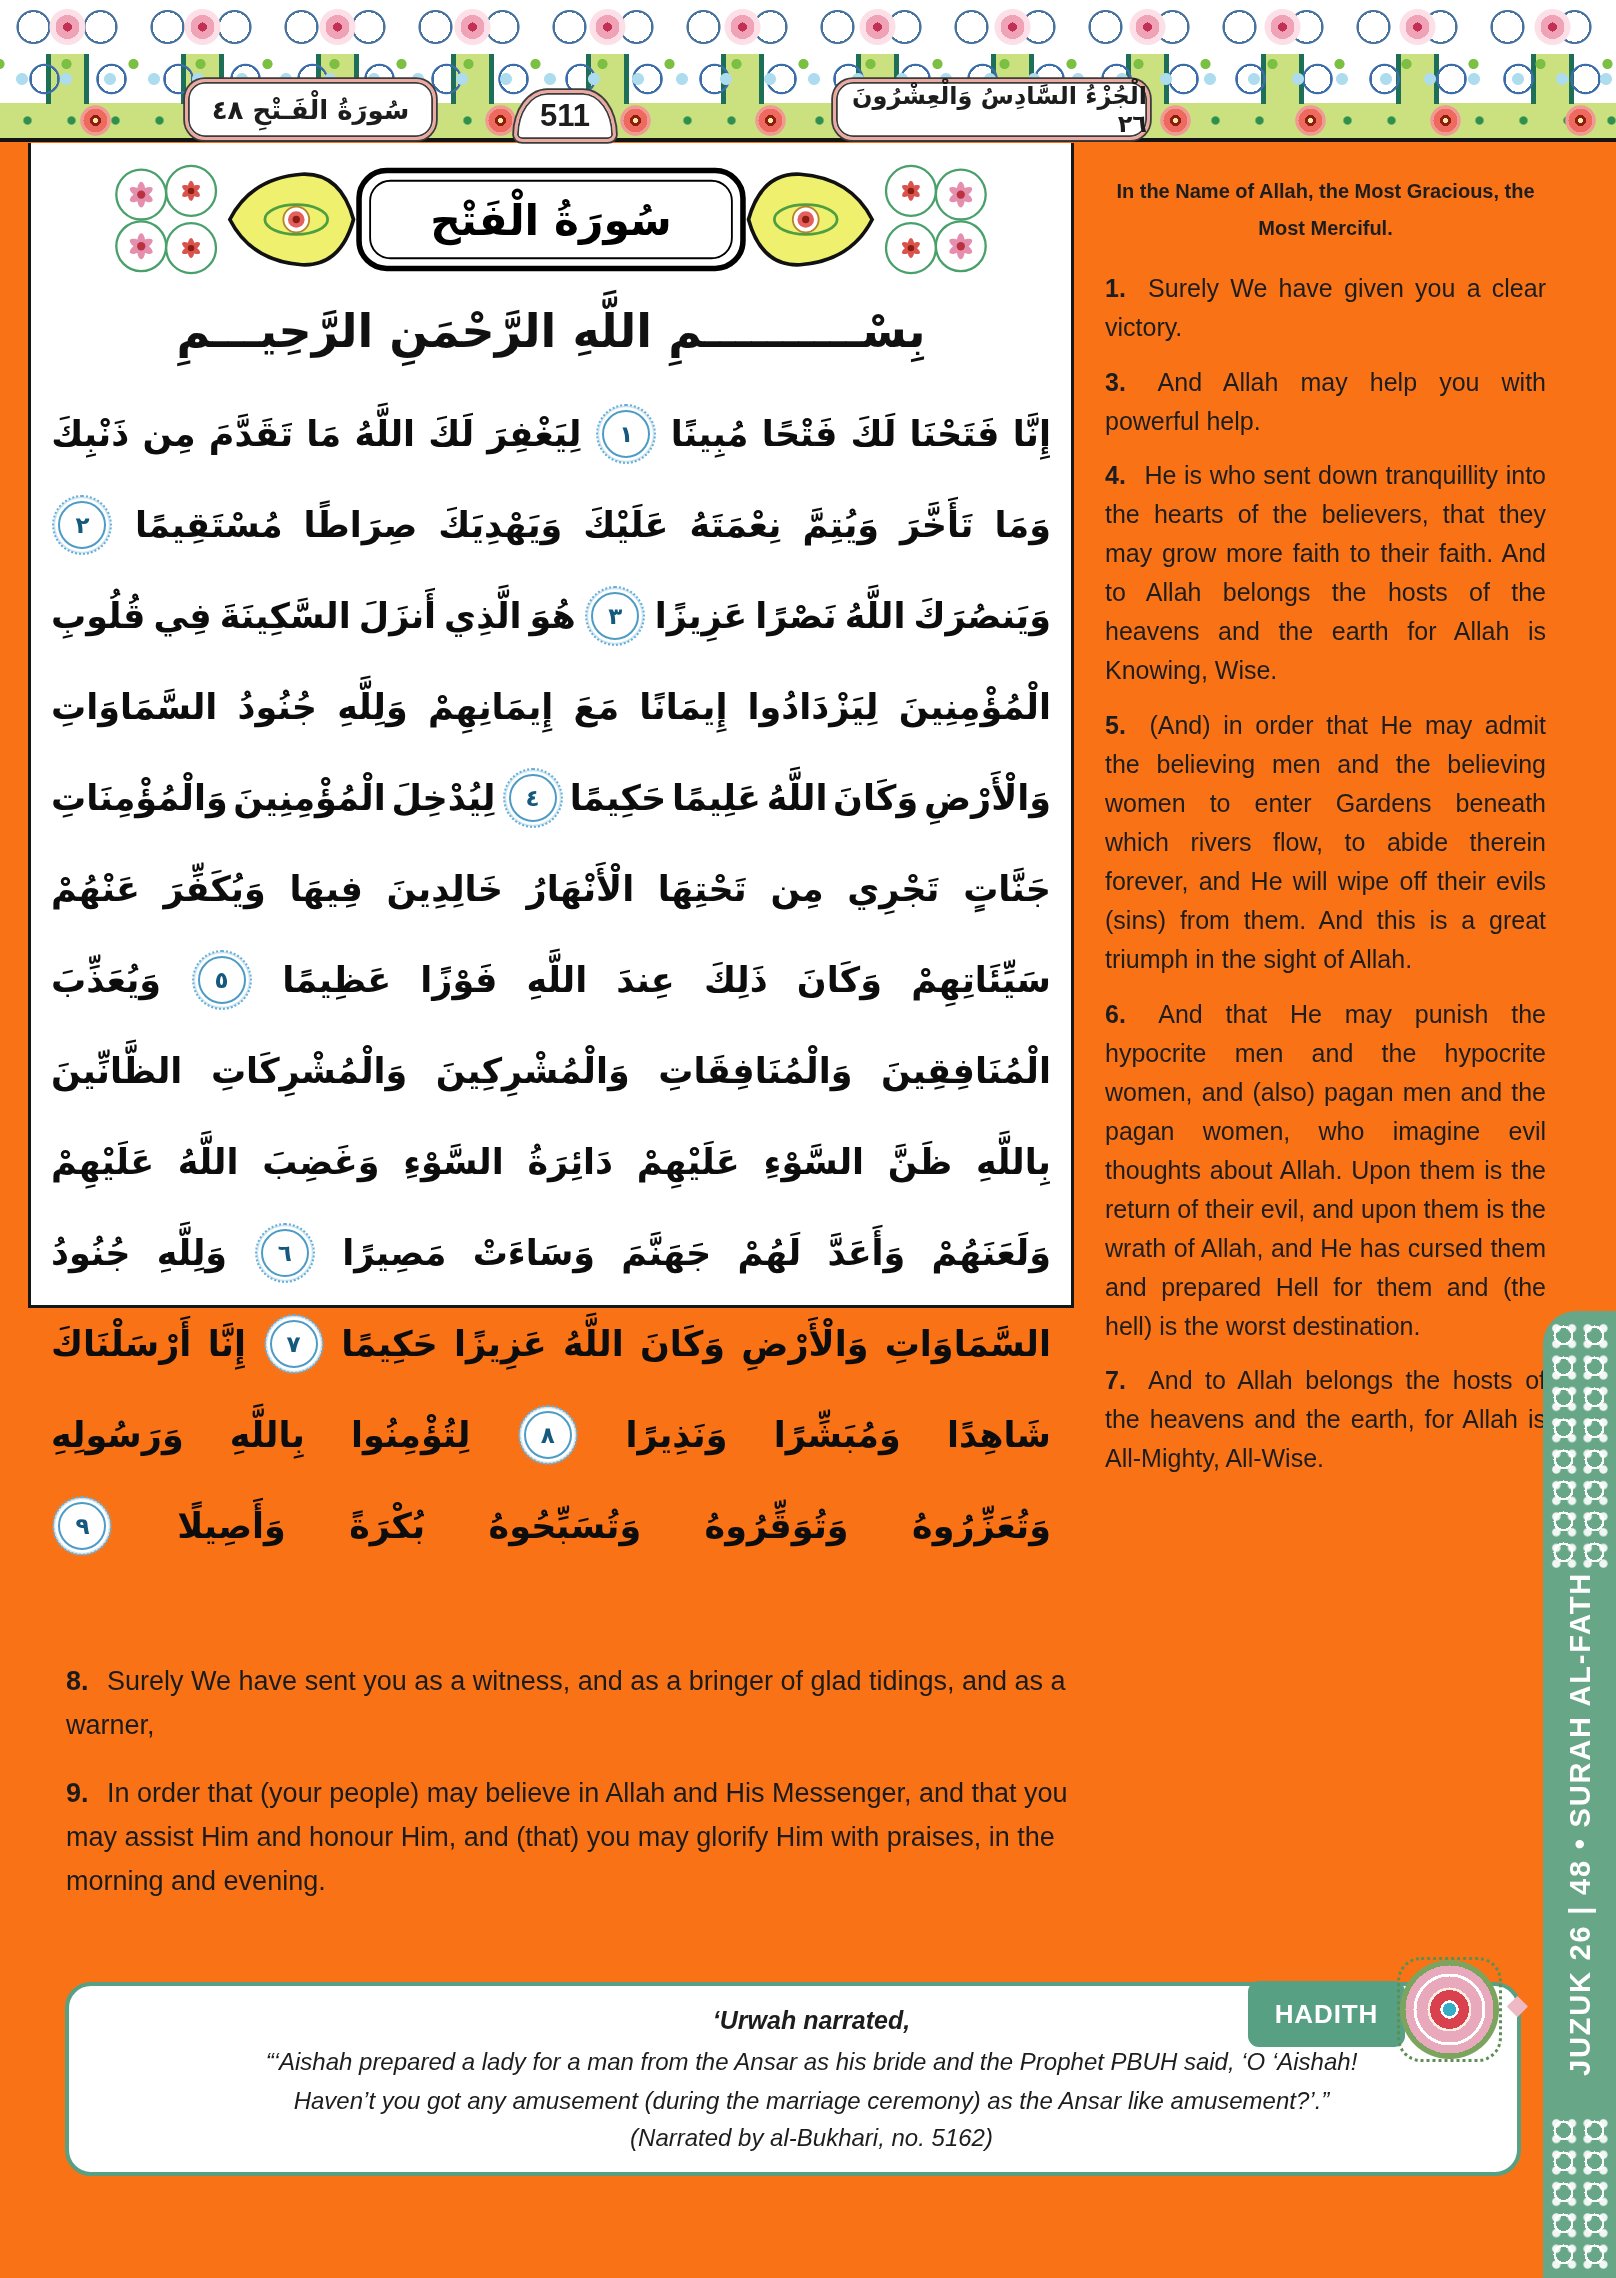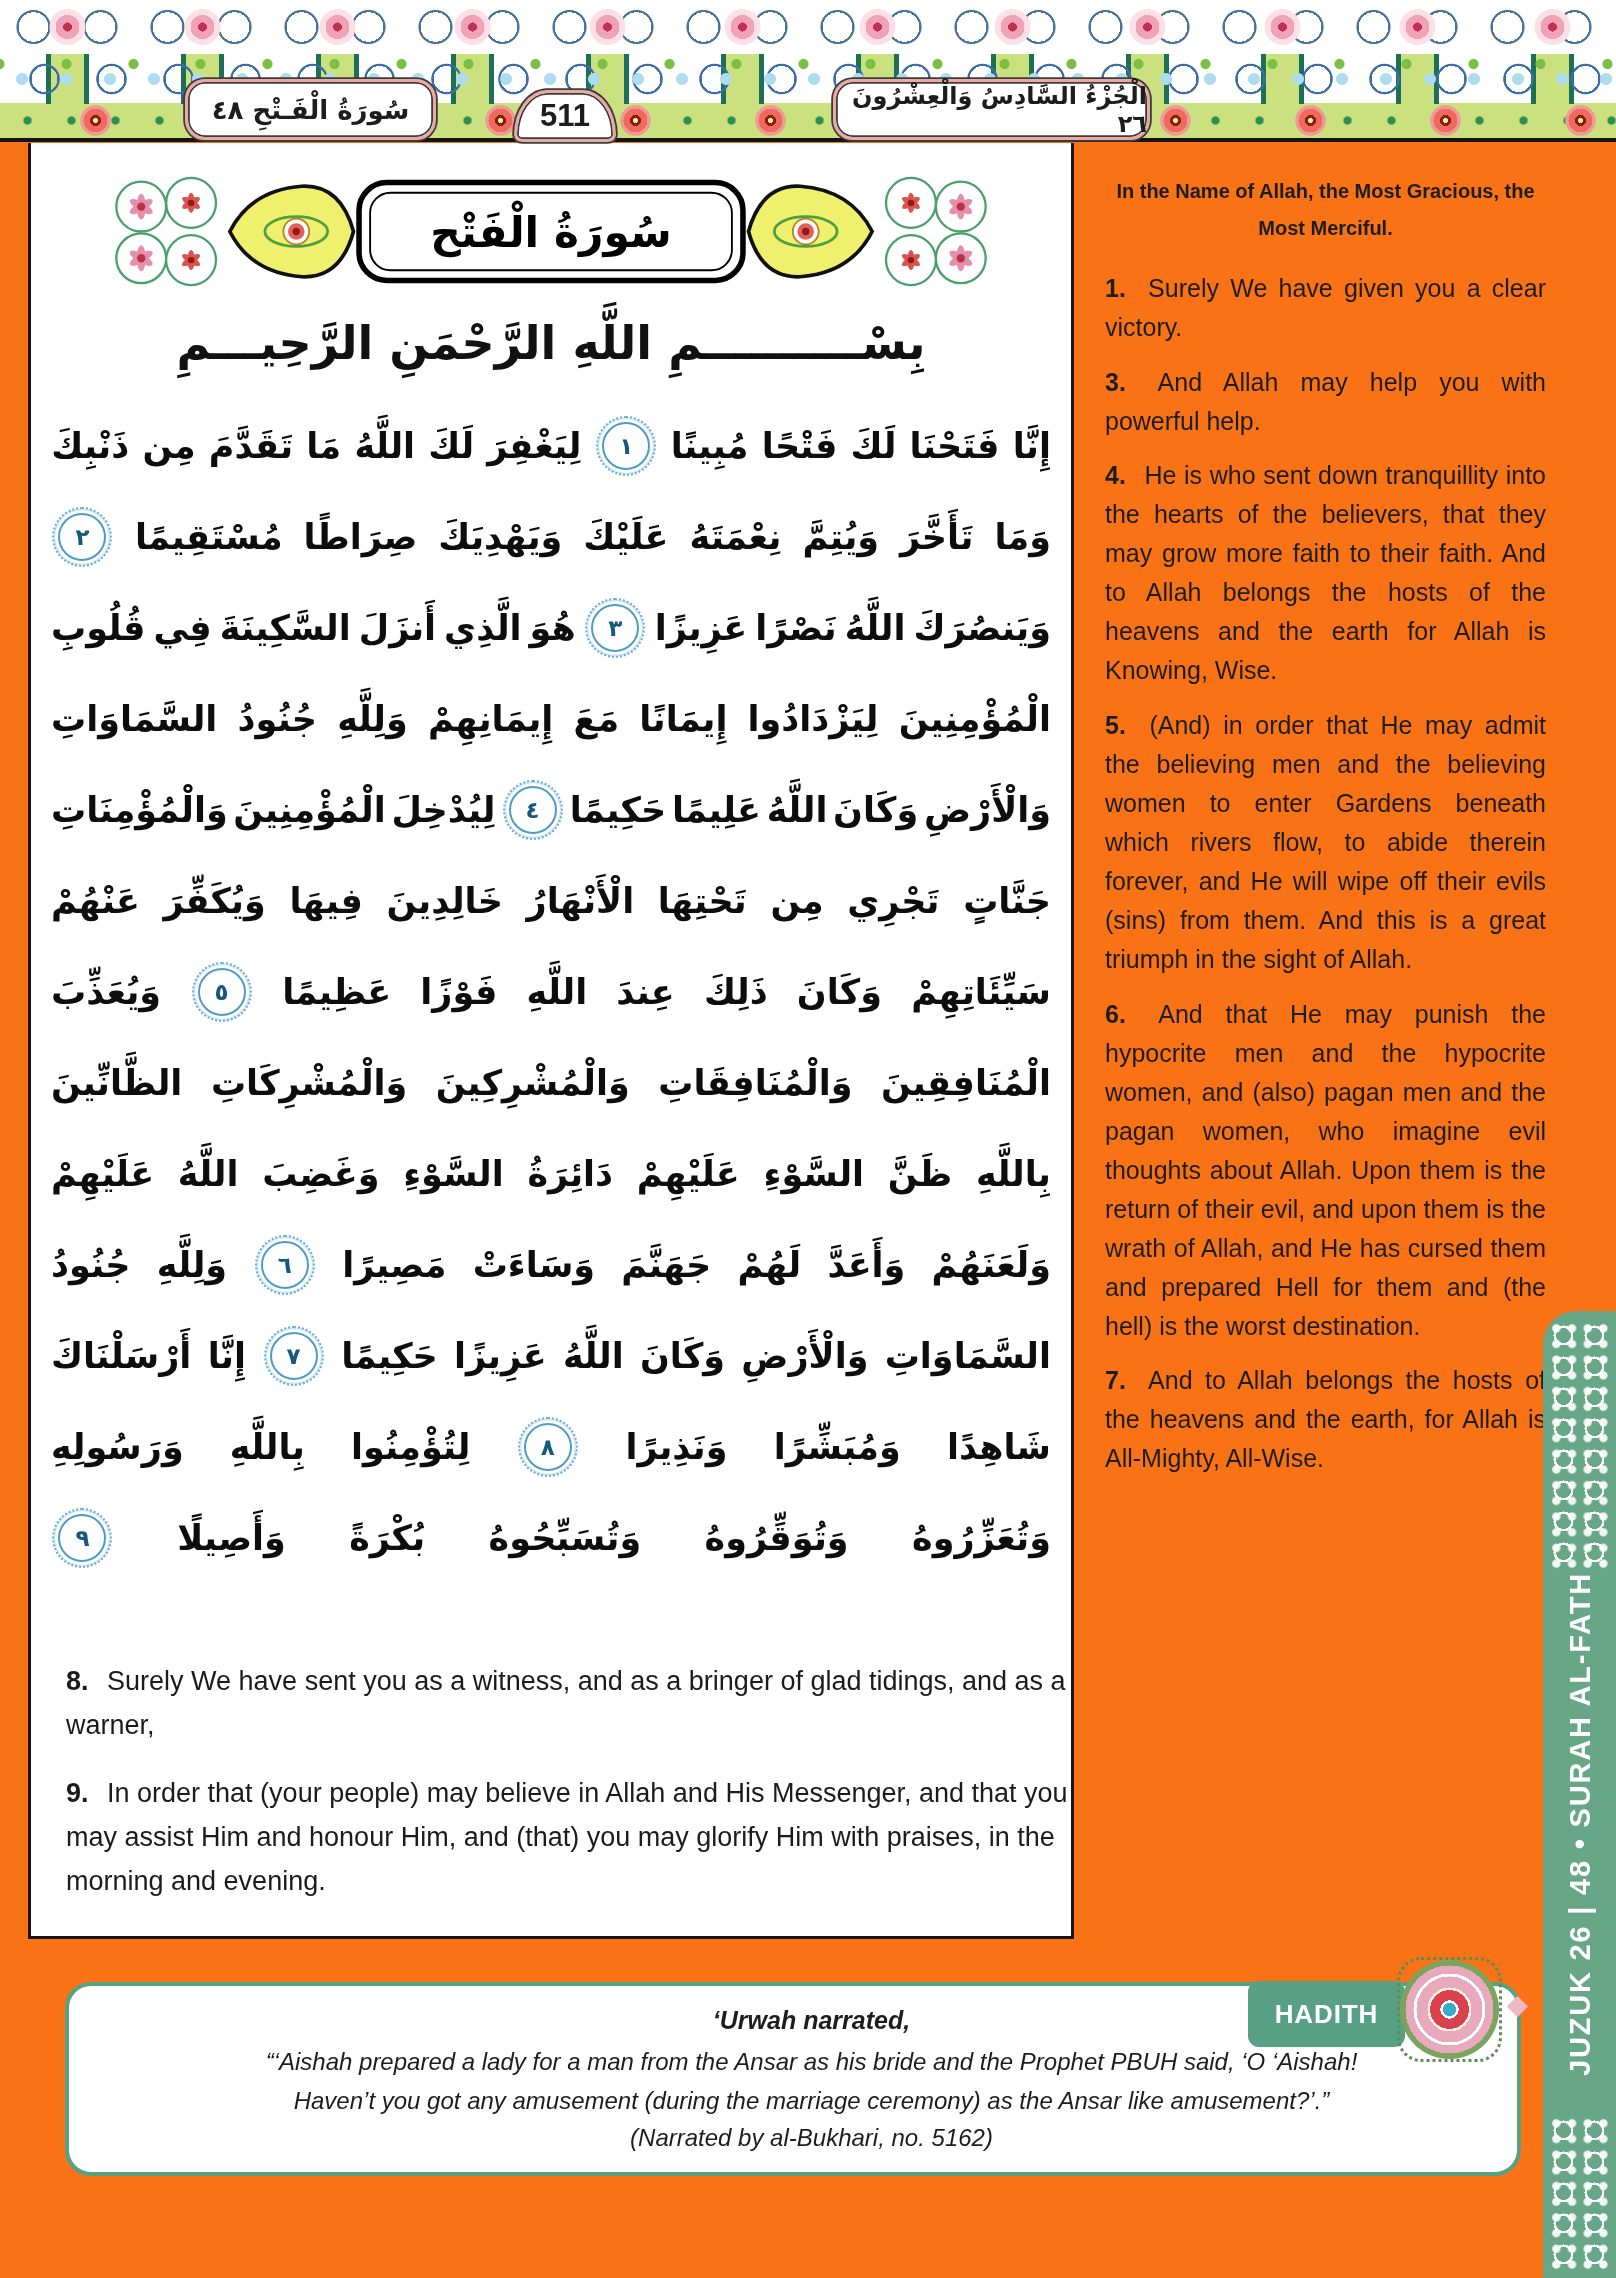--- a/index.html
+++ b/index.html
@@ -30,22 +30,22 @@
   .badge-ar{font-family:"DejaVu Sans",sans-serif;font-weight:700;direction:rtl;}
   .badge-surah-ar{left:185px;top:79px;width:251px;height:61px;font-size:26px;}
   .badge-juz{left:833px;top:79px;width:317px;height:61px;font-size:24px;}
   .badge-page{left:514px;top:90px;width:102px;height:52px;font-size:31px;font-weight:700;
               border-radius:51px 51px 13px 13px / 69px 69px 11px 11px;}
   .badge-surah-en{left:1163px;top:57px;width:347px;height:83px;flex-direction:column;line-height:1.15;}
   .badge-surah-en .bs-title{font-size:30px;font-weight:700;}
   .badge-surah-en .bs-sub{font-size:25px;font-weight:600;}
 
   
-  .arabic-box{position:absolute;left:28px;top:143px;width:1046px;height:1796px;box-sizing:border-box;
-              border:3.7px solid #161616;border-top:none;padding:12px 20px;background:#fff;}
+  .arabic-box{position:absolute;left:28px;top:143px;width:1046px;height:1165px;box-sizing:border-box;
+              border:3.7px solid #161616;border-top:none;padding:0 20px;background:#fff;}
   .surah-banner{display:block;margin:20px auto 0;}
   .bismillah{height:109px;display:flex;align-items:center;justify-content:center;direction:rtl;
              font-family:"DejaVu Sans",sans-serif;font-size:46px;font-weight:700;color:#111;}
   .ar-lines{margin-top:3.7px;}
   .ar-line{display:flex;direction:rtl;justify-content:space-between;align-items:center;height:91px;
            font-family:"DejaVu Sans",sans-serif;font-size:35px;font-weight:700;white-space:nowrap;
            overflow:hidden;color:#0d0d0d;}
   .ar-word{flex:0 0 auto;}
   .vmark{flex:0 0 auto;width:44px;height:44px;border-radius:50%;border:2.8px solid #4e9cc6;
          box-shadow:0 0 0 2.8px #fff, 0 0 0 4.6px #cfe7f4;outline:2.8px dotted #69aed6;outline-offset:4.6px;

